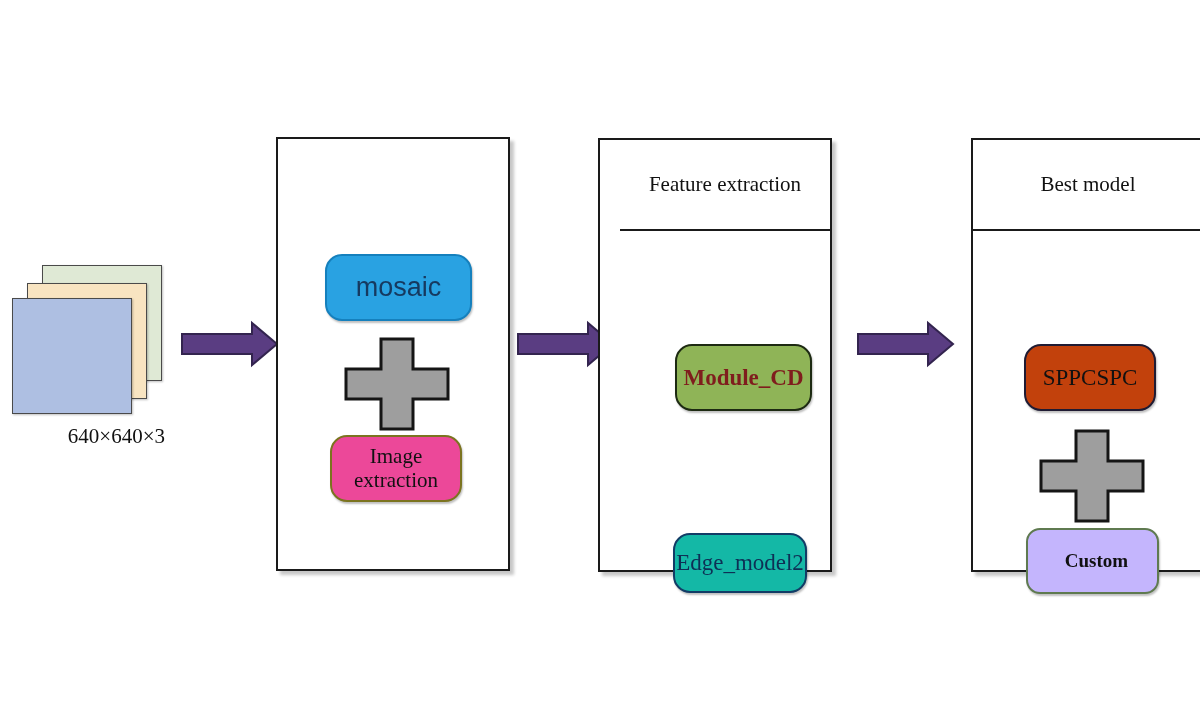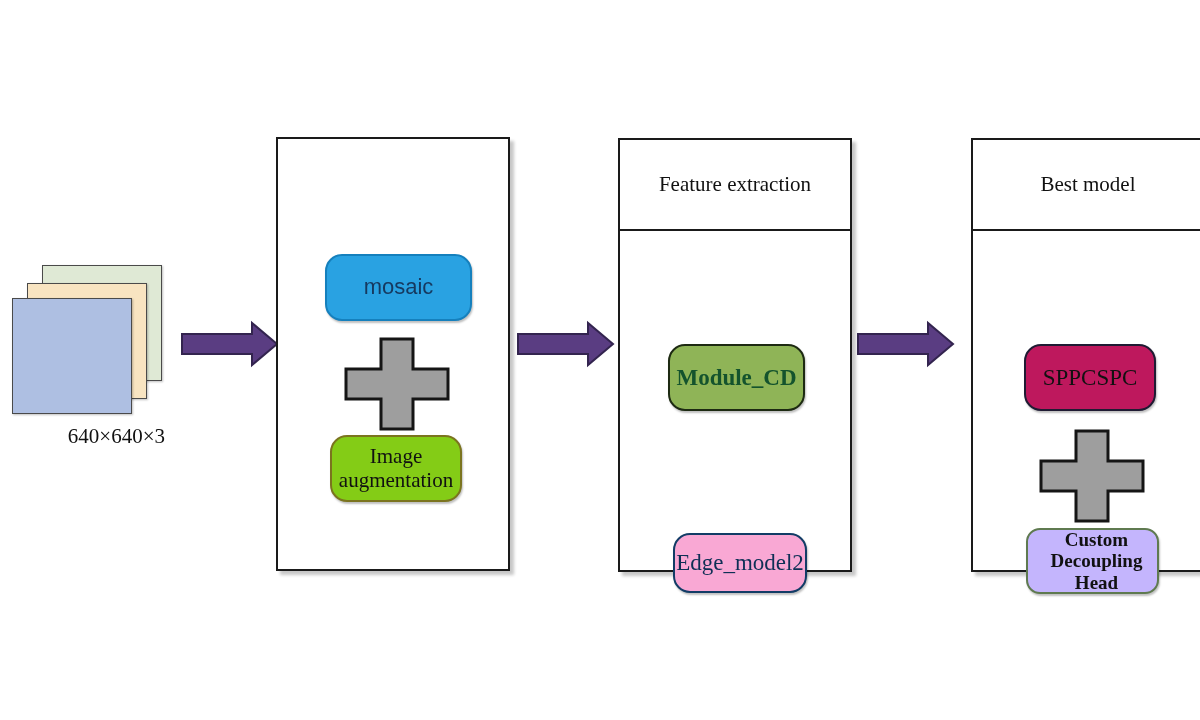--- a/index.html
+++ b/index.html
@@ -37,21 +37,21 @@
   
   .col {
     position: absolute;
     width: 234px; height: 434px;
     background: #ffffff;
     border: 2px solid #1a1a1a;
     box-shadow: 4px 4px 3px rgba(0,0,0,0.22);
     box-sizing: border-box;
   }
   .col-1 { left: 276px; top: 137px; }
-  .col-2 { left: 618px; top: 138px; }
+  .col-2 { left: 598px; top: 138px; padding-left: 20px; }
   .col-3 { left: 957px; top: 138px; margin-left: 14px; }
   .col-title {
     height: 89px;
     border-bottom: 2px solid #1a1a1a;
     display: flex; align-items: center; justify-content: center;
     font-size: 21px; color: #111111;
     text-align: center;
   }
   .col-body { position: relative; height: 341px; }
 
@@ -63,21 +63,21 @@
     display: flex; flex-direction: column;
     align-items: center; justify-content: center;
     box-sizing: border-box;
     box-shadow: 1px 2px 2px rgba(0,0,0,0.25);
     text-align: center;
     line-height: 1.12;
   }
   .chip-mosaic {
     left: 47px; top: 115px; width: 147px; height: 67px;
     font-family: "Liberation Sans", sans-serif;
-    font-size: 22px;
+    font-size: 27px;
   }
   .chip-enhance { left: 52px; top: 296px; width: 132px; height: 67px; font-size: 21px; }
   .chip-module-cd { left: 48px; top: 113px; width: 137px; height: 67px; font-size: 23px; font-weight: bold; }
   .chip-edge-model { left: 53px; top: 302px; width: 134px; height: 60px; font-size: 23px; }
   .chip-sppcspc { left: 51px; top: 113px; width: 132px; height: 67px; font-size: 23px; }
   .chip-custom-head { left: 53px; top: 297px; width: 133px; height: 66px; font-size: 19px; font-weight: bold; border-radius: 14px; }
 
   
   .plus { position: absolute; width: 106px; height: 94px; left: 66px; top: 198px; }
 </style>
@@ -102,42 +102,41 @@
   <svg class="arrow arrow-3" viewBox="0 0 100 48">
     <polygon points="2,14 72,14 72,3 97,24 72,45 72,34 2,34" fill="#5a3d82" stroke="#33244f" stroke-width="2"></polygon>
   </svg>
 
   <section class="col col-1">
     <div class="col-body">
       <div class="chip chip-mosaic" style="background-color: rgb(41, 162, 226); border-color: rgb(21, 128, 189); color: rgb(22, 57, 95);">mosaic</div>
       <svg class="plus" viewBox="0 0 106 94">
         <polygon points="37,2 69,2 69,32 104,32 104,62 69,62 69,92 37,92 37,62 2,62 2,32 37,32" fill="#9e9e9e" stroke="#151515" stroke-width="3"></polygon>
       </svg>
-      <div class="chip chip-enhance" style="background-color: #84cc16; border-color: rgb(123, 116, 31); color: rgb(17, 17, 17);">
+      <div class="chip chip-enhance" style="background-color: #ec4899; border-color: rgb(123, 116, 31); color: rgb(17, 17, 17);">
         <span>Image</span>
-        <span>augmentation</span>
+        <span>extraction</span>
       </div>
     </div>
   </section>
 
   <section class="col col-2">
     <header class="col-title">Feature extraction</header>
     <div class="col-body">
-      <div class="chip chip-module-cd" style="background-color: rgb(143, 180, 87); border-color: rgb(29, 42, 18); color: #14532d;">Module_CD</div>
-      <div class="chip chip-edge-model" style="background-color: #f9a8d4; border-color: rgb(18, 60, 102); color: rgb(14, 47, 85);">Edge_model2</div>
+      <div class="chip chip-module-cd" style="background-color: rgb(143, 180, 87); border-color: rgb(29, 42, 18); color: #7f1d1d; margin-left: 7px;">Module_CD</div>
+      <div class="chip chip-edge-model" style="background-color: #14b8a6; border-color: rgb(18, 60, 102); color: rgb(14, 47, 85);">Edge_model2</div>
     </div>
   </section>
 
   <section class="col col-3">
     <header class="col-title">Best model</header>
     <div class="col-body">
-      <div class="chip chip-sppcspc" style="background-color: #be185d; border-color: rgb(31, 27, 51); color: rgb(17, 17, 17);">SPPCSPC</div>
+      <div class="chip chip-sppcspc" style="background-color: #c2410c; border-color: rgb(31, 27, 51); color: rgb(17, 17, 17);">SPPCSPC</div>
       <svg class="plus" viewBox="0 0 106 94">
         <polygon points="37,2 69,2 69,32 104,32 104,62 69,62 69,92 37,92 37,62 2,62 2,32 37,32" fill="#9e9e9e" stroke="#151515" stroke-width="3"></polygon>
       </svg>
       <div class="chip chip-custom-head" style="background-color: #c4b5fd; border-color: rgb(95, 122, 80); color: rgb(17, 17, 17); padding-left: 8px;">
         <span>Custom</span>
-        <span>Decoupling Head</span>
       </div>
     </div>
   </section>
 
 </div>
 
 </body></html>

